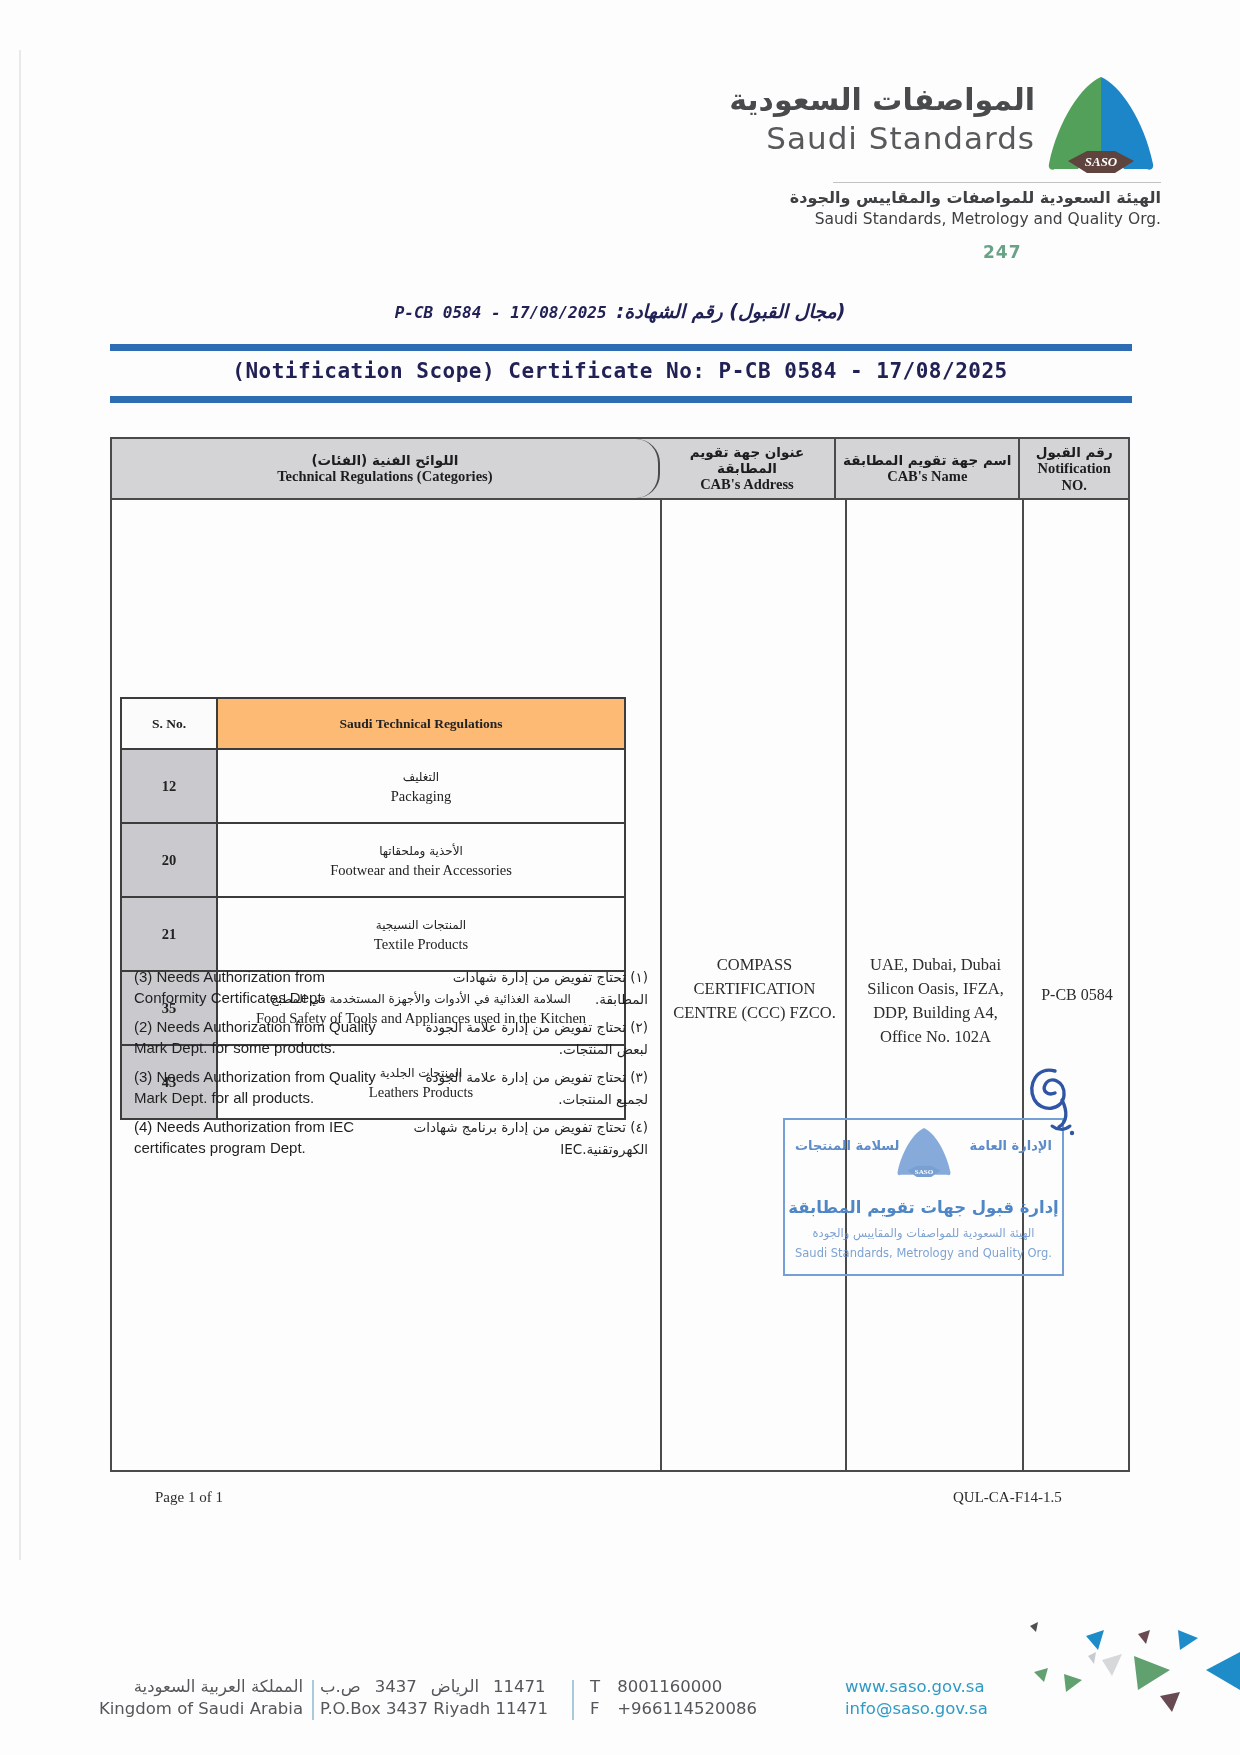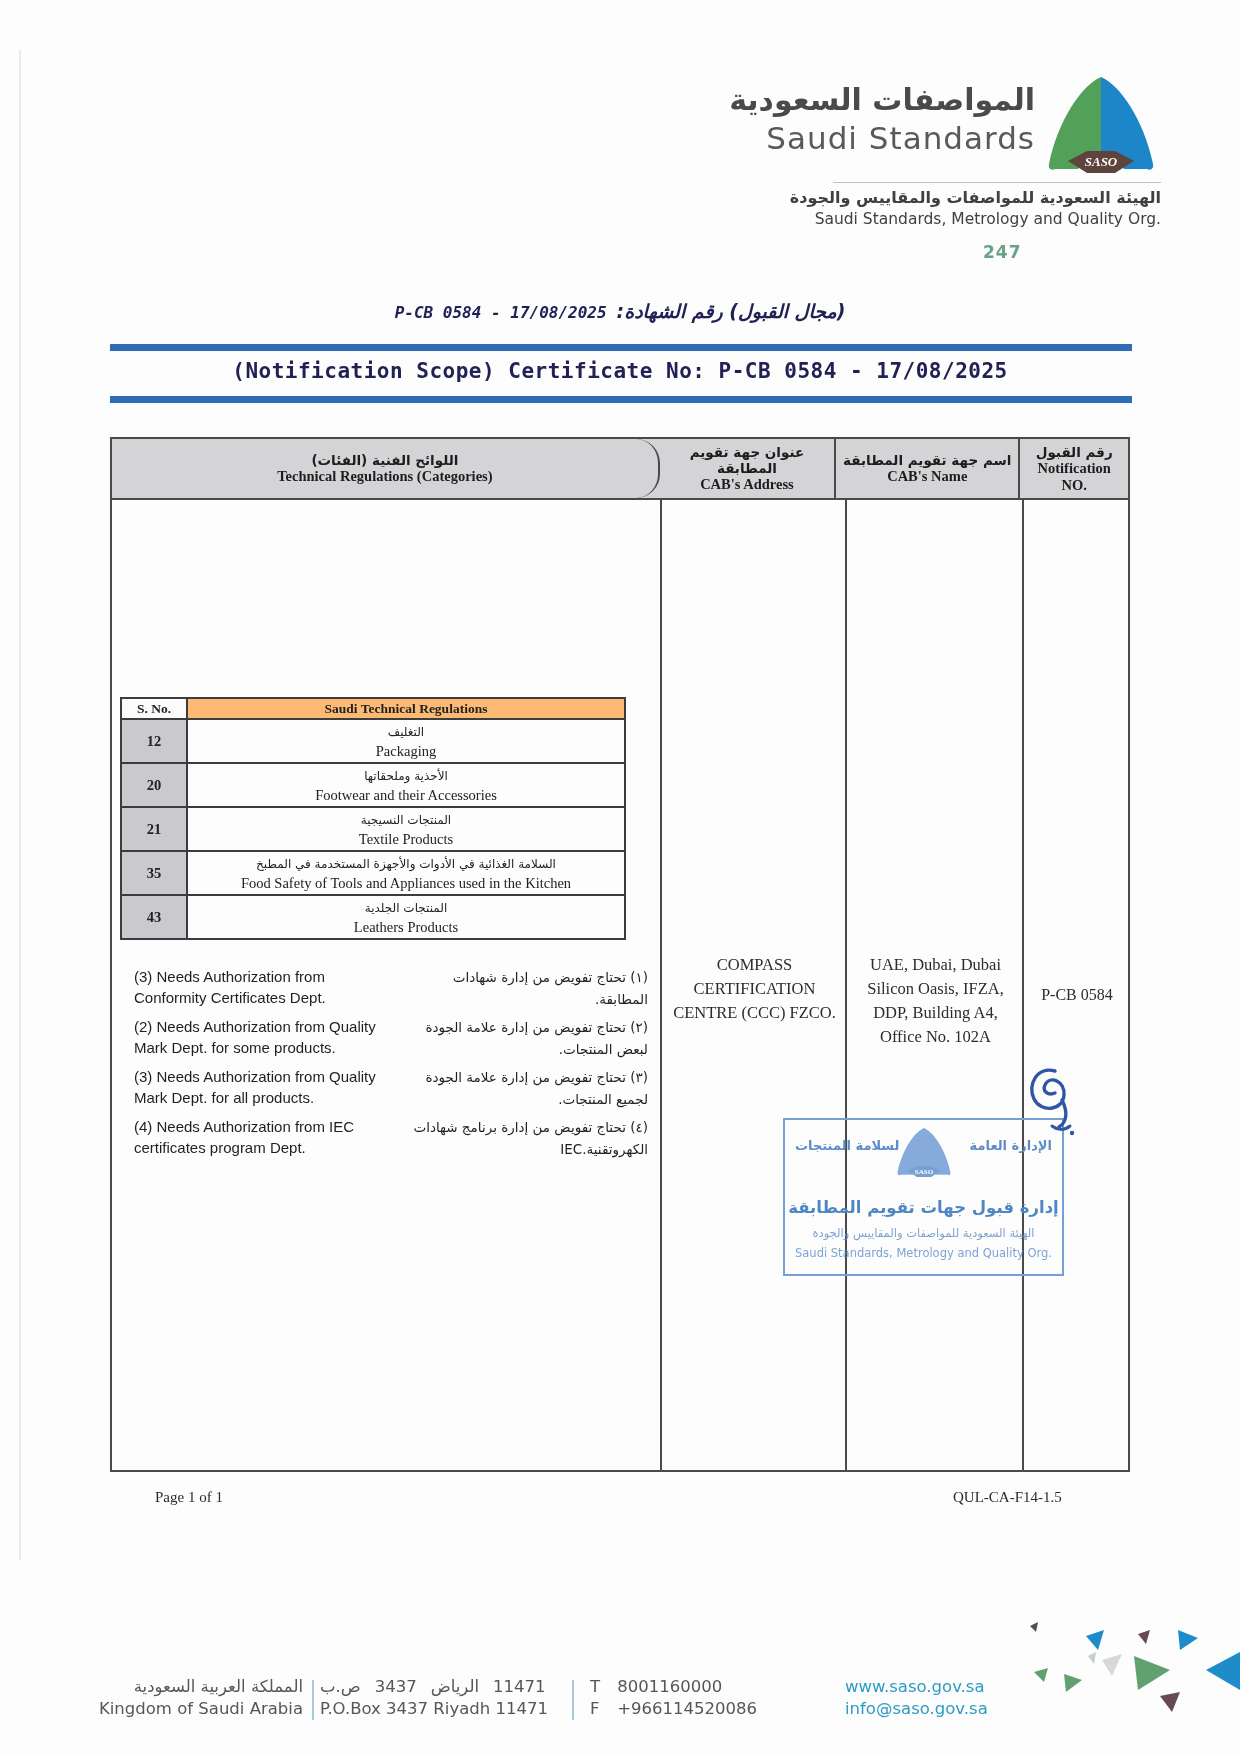--- a/index.html
+++ b/index.html
@@ -36,21 +36,21 @@
          justify-content:center;align-items:center;text-align:center;padding:2px 4px;}
   .hcell:last-child{border-right:none;}
   .h-ar{font-family:"DejaVu Sans",sans-serif;font-size:13.5px;font-weight:bold;color:#1d1d1d;line-height:16px;direction:rtl;}
   .h-en{font-family:"Liberation Serif",serif;font-size:14.5px;font-weight:bold;color:#1d1d1d;line-height:17px;}
   .c1{width:550px;border-radius:24px;} .c2{width:185px;} .c3{width:177px;} .c4{width:108px;}
   .mt-body{position:absolute;left:0;top:61px;width:100%;height:970px;}
   .vline{position:absolute;top:0;width:0;height:970px;border-left:2px solid #4a4a4a;}
 
   
   .inner-table{position:absolute;left:8px;top:197px;border-collapse:collapse;width:506px;}
-  .inner-table td,.inner-table th{border:2px solid #3c3c3c;padding:0;text-align:center;}
+  .inner-table td,.inner-table th{border:2px solid #3c3c3c;padding:15px;text-align:center;}
   .it-head th{height:19px;font-family:"Liberation Serif",serif;font-size:13.5px;font-weight:bold;background:#fdba74;}
   .sno{width:64px;background:#cacace;font-family:"Liberation Serif",serif;font-size:14.5px;font-weight:bold;}
   .reg{height:42px;}
   .reg .ar{font-family:"DejaVu Sans",sans-serif;font-size:12px;line-height:19px;direction:rtl;padding-top:1px;}
   .reg .en{font-family:"Liberation Serif",serif;font-size:14.5px;line-height:19px;}
 
   
   .notes{position:absolute;left:22px;top:466px;width:514px;}
   .note{display:flex;justify-content:space-between;margin-bottom:6px;}
   .note .n-en{width:262px;font-family:"Liberation Sans",sans-serif;font-size:15px;line-height:21px;color:#1f1f1f;}

